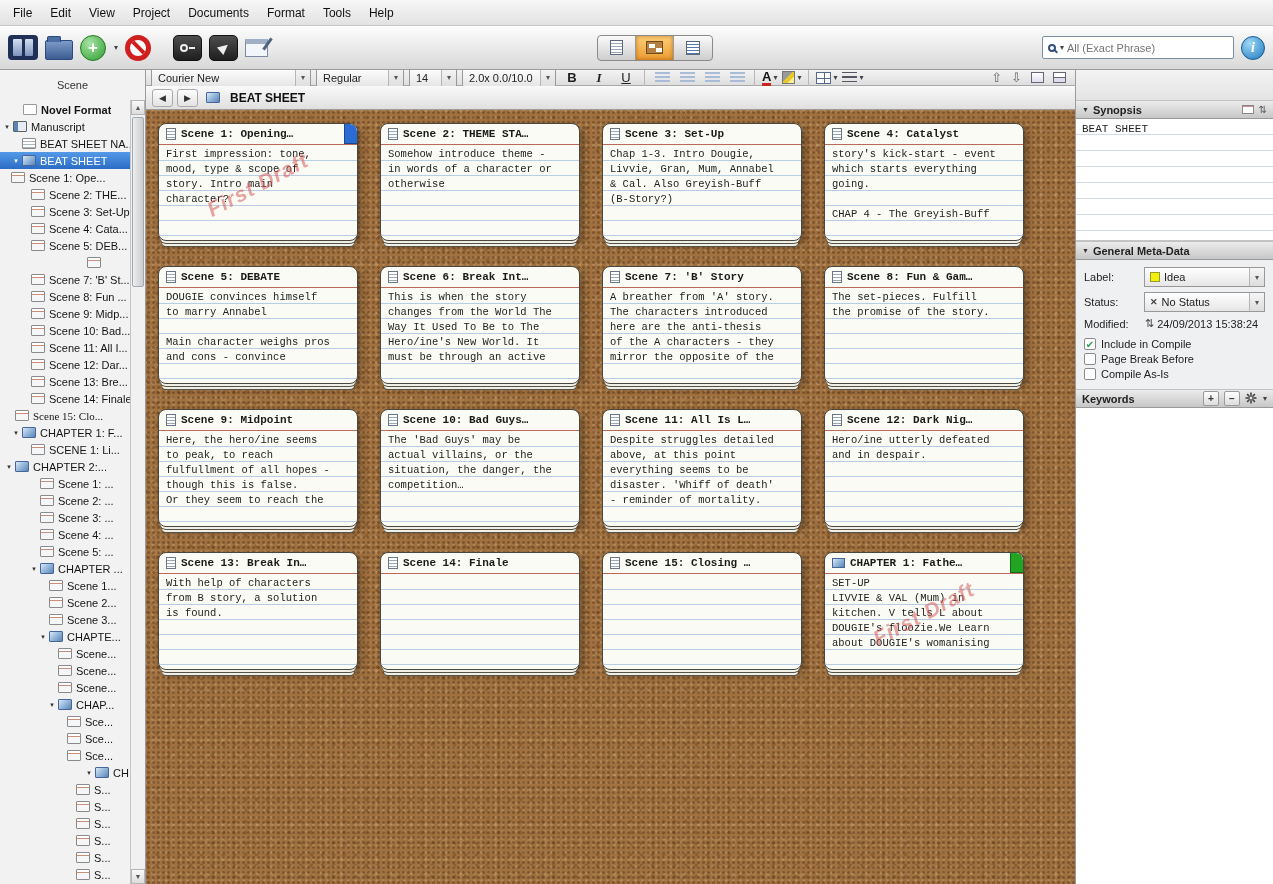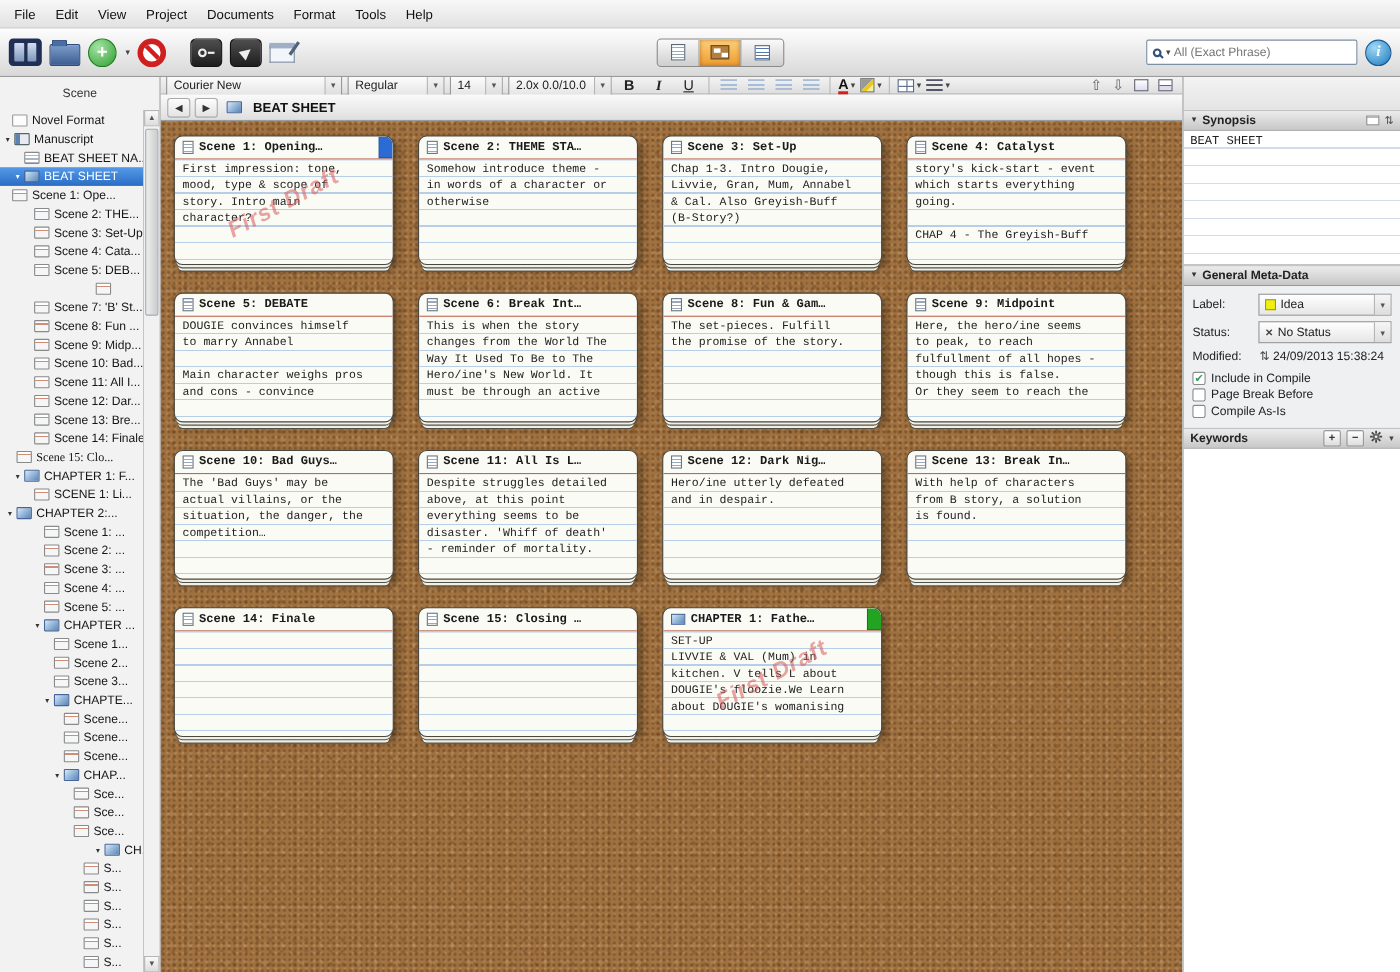--- a/index.html
+++ b/index.html
@@ -205,21 +205,21 @@
         <span>i</span>
       </button>
   </div>
 
   <div class="content">
 
     <div class="binder">
       <div class="binder-title">Scene</div>
       <div class="binder-main">
         <div class="binder-list">
-            <div class="b-row" style="padding-left: 0;">
+            <div class="b-row" style="padding-left: 12px; font-weight: bold;">
               <span class="b-arrow"></span>
               <span class="b-ic ic-page"></span>
               <span class="b-label">Novel Format</span>
             </div>
             <div class="b-row" style="padding-left: 2px;">
               <span class="b-arrow">▾</span>
               <span class="b-ic ic-book"></span>
               <span class="b-label">Manuscript</span>
             </div>
             <div class="b-row" style="padding-left: 11px;">
@@ -581,20 +581,31 @@
             </div>
             <div class="card-b">This is when the story
 changes from the World The
 Way It Used To Be to The
 Hero/ine's New World. It
 must be through an active</div>
           </div>
           <div class="card">
             <div class="card-h">
               <span class="cdoc"></span>
+              <span class="card-t">Scene 7: 'B' Story</span>
+            </div>
+            <div class="card-b">A breather from 'A' story.
+The characters introduced
+here are the anti-thesis
+of the A characters - they
+mirror the opposite of the</div>
+          </div>
+          <div class="card">
+            <div class="card-h">
+              <span class="cdoc"></span>
               <span class="card-t">Scene 8: Fun &amp; Gam…</span>
             </div>
             <div class="card-b">The set-pieces. Fulfill
 the promise of the story.</div>
           </div>
           <div class="card">
             <div class="card-h">
               <span class="cdoc"></span>
               <span class="card-t">Scene 9: Midpoint</span>
             </div>

